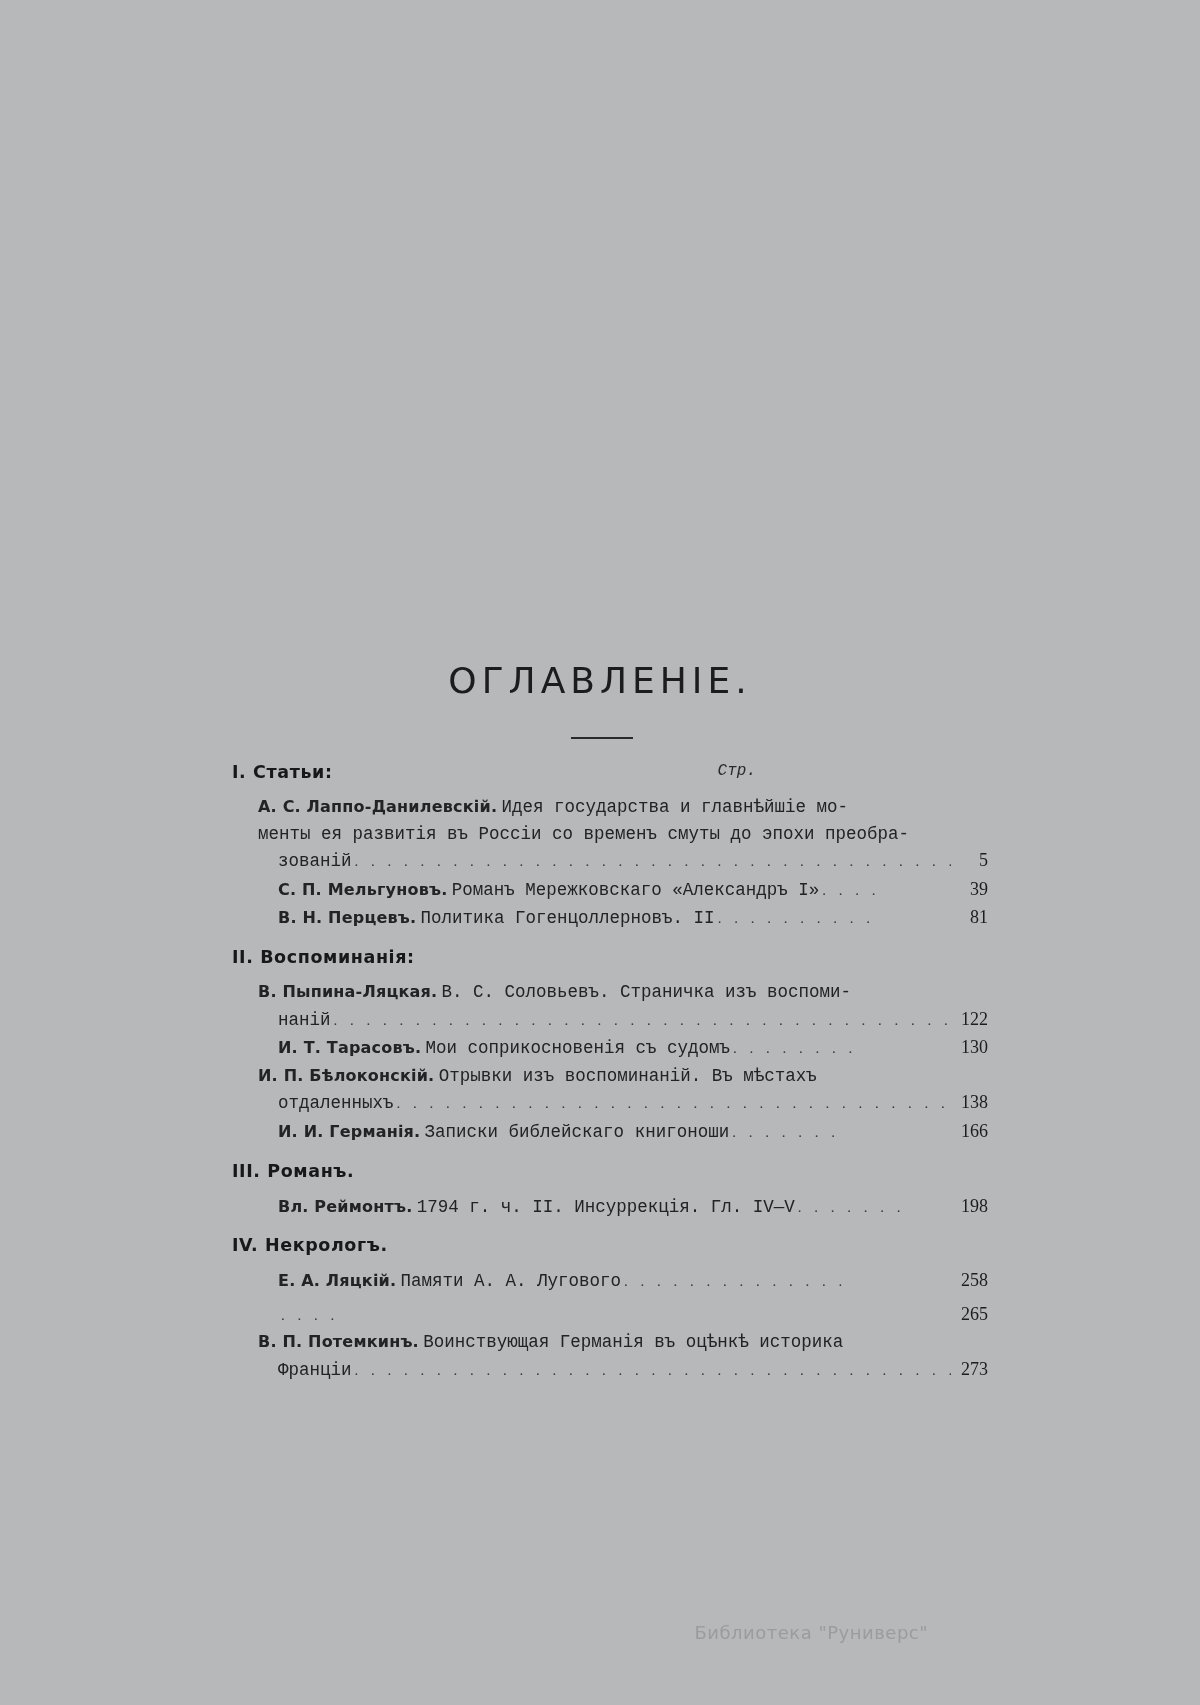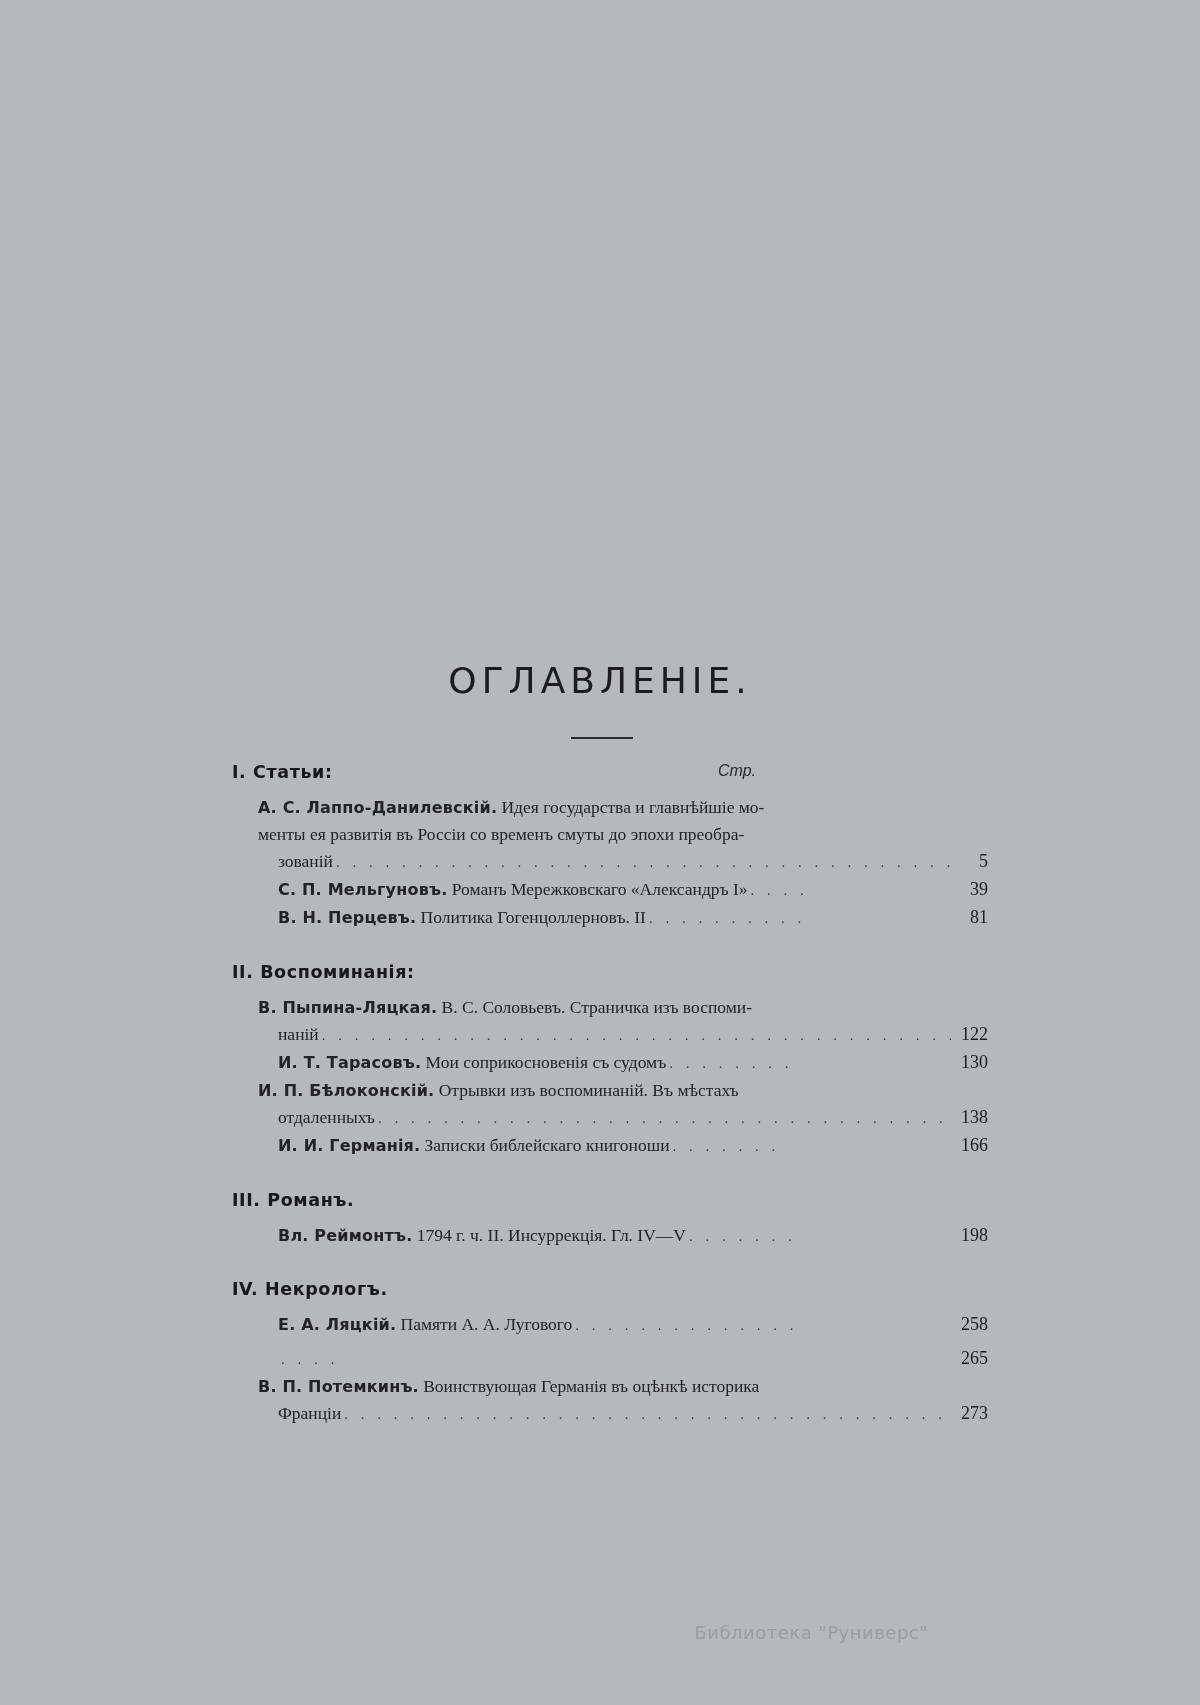--- a/index.html
+++ b/index.html
@@ -47,32 +47,32 @@
     left: 232px;
     width: 736px;
   }
   .stranitsa {
     position: absolute;
     top: 762px;
     right: 232px;
     font-style: italic;
     font-size: 16px;
     color: #2b2b2d;
-    font-family: Liberation Sans, sans-serif;
+    font-family: Liberation Mono, monospace;
   }
   .section {
     margin-bottom: 6px;
   }
   .section-head {
     font-family: "DejaVu Sans", sans-serif;
     font-weight: bold;
     font-size: 17.5px;
     letter-spacing: 0.6px;
     color: #18181a;
-    margin-top: 30px;
+    margin-top: 15px;
     margin-bottom: 12px;
   }
   .section:first-child .section-head {
     margin-top: 0;
   }
   .entries {
     padding-left: 26px;
   }
   .entry {
     font-size: 17px;
@@ -81,21 +81,21 @@
     margin-bottom: 1px;
     position: relative;
   }
   .entry .author {
     font-family: "DejaVu Sans", sans-serif;
     font-weight: bold;
     font-size: 16px;
     letter-spacing: 0.2px;
   }
   .entry .txt {
-    font-family: Liberation Serif, serif;
+    font-family: Liberation Mono, monospace;
     font-size: 17.5px;
   }
   .row {
     display: flex;
     align-items: baseline;
     width: 100%;
     margin-left: 20px;
   }
   .row .grow {
     flex: 1 1 auto;

